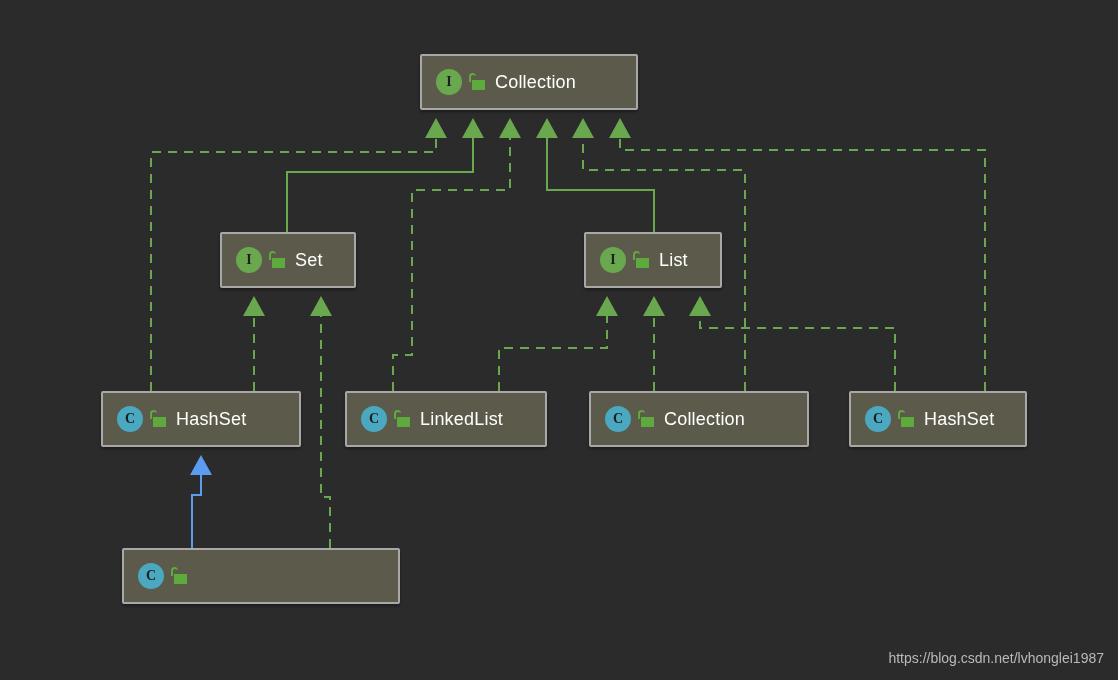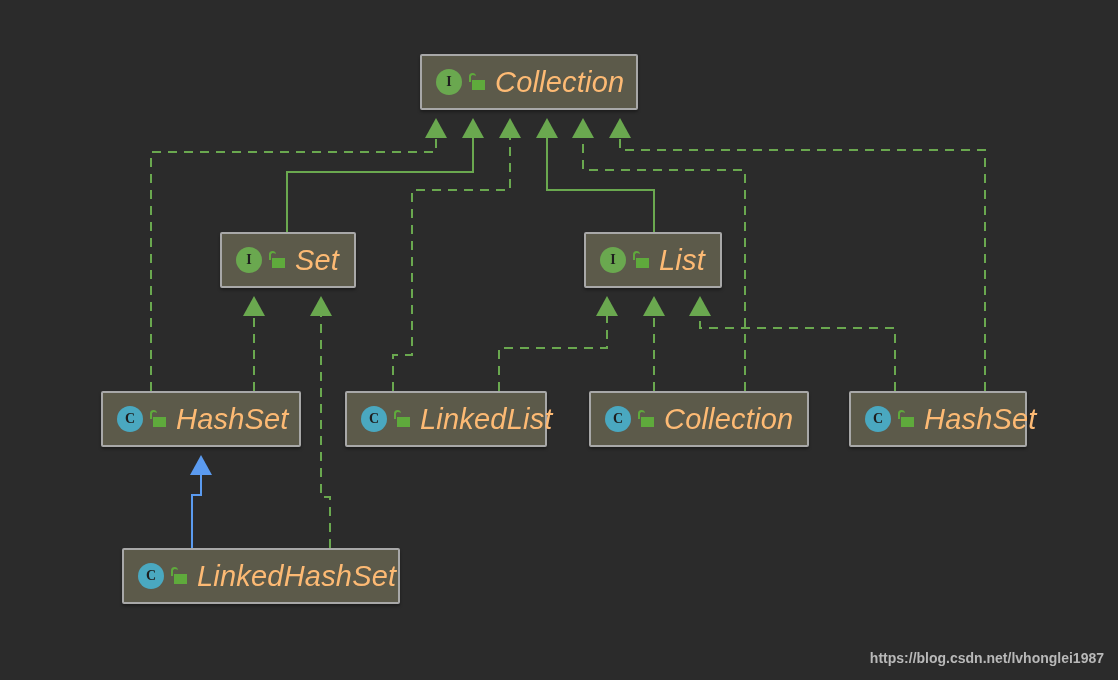--- a/index.html
+++ b/index.html
@@ -79,35 +79,33 @@
     width: 7px;
     height: 9px;
     border: 2px solid #5faa3c;
     border-bottom: none;
     border-right: none;
     border-top-left-radius: 5px;
     border-top-right-radius: 5px;
     box-sizing: border-box;
   }
   .node .label {
-    color: #fdba74;
-    font-size: 29px;
+    color: #ffffff;
+    font-size: 18px;
     white-space: nowrap;
     letter-spacing: 0.2px;
-    font-style: italic;
   }
   #watermark {
     position: absolute;
     right: 14px;
     bottom: 14px;
     color: #b9b9b9;
     font-size: 14px;
     font-family: "Liberation Sans", sans-serif;
     z-index: 6;
-    font-weight: bold;
   }
 </style>
 </head>
 <body>
 
 <div id="diagram">
 
   <svg id="edges" viewBox="0 0 1118 680" xmlns="http://www.w3.org/2000/svg">
       <g>
         <polyline points="151,391 151,152 436,152 436,138" fill="none" stroke="#6aa84f" stroke-width="2" stroke-dasharray="9,7"></polyline>
@@ -215,19 +213,18 @@
           <span class="body"></span>
         </span>
         <span class="label">HashSet</span>
       </div>
       <div class="node cls" style="left: 122px; top: 548px; width: 278px; height: 56px;">
         <span class="badge">C</span>
         <span class="lock">
           <span class="shackle"></span>
           <span class="body"></span>
         </span>
-        <span class="label">LinkedHashSet</span>
       </div>
     </div>
 
   <div id="watermark">https://blog.csdn.net/lvhonglei1987</div>
 
 </div>
 
 </body></html>

